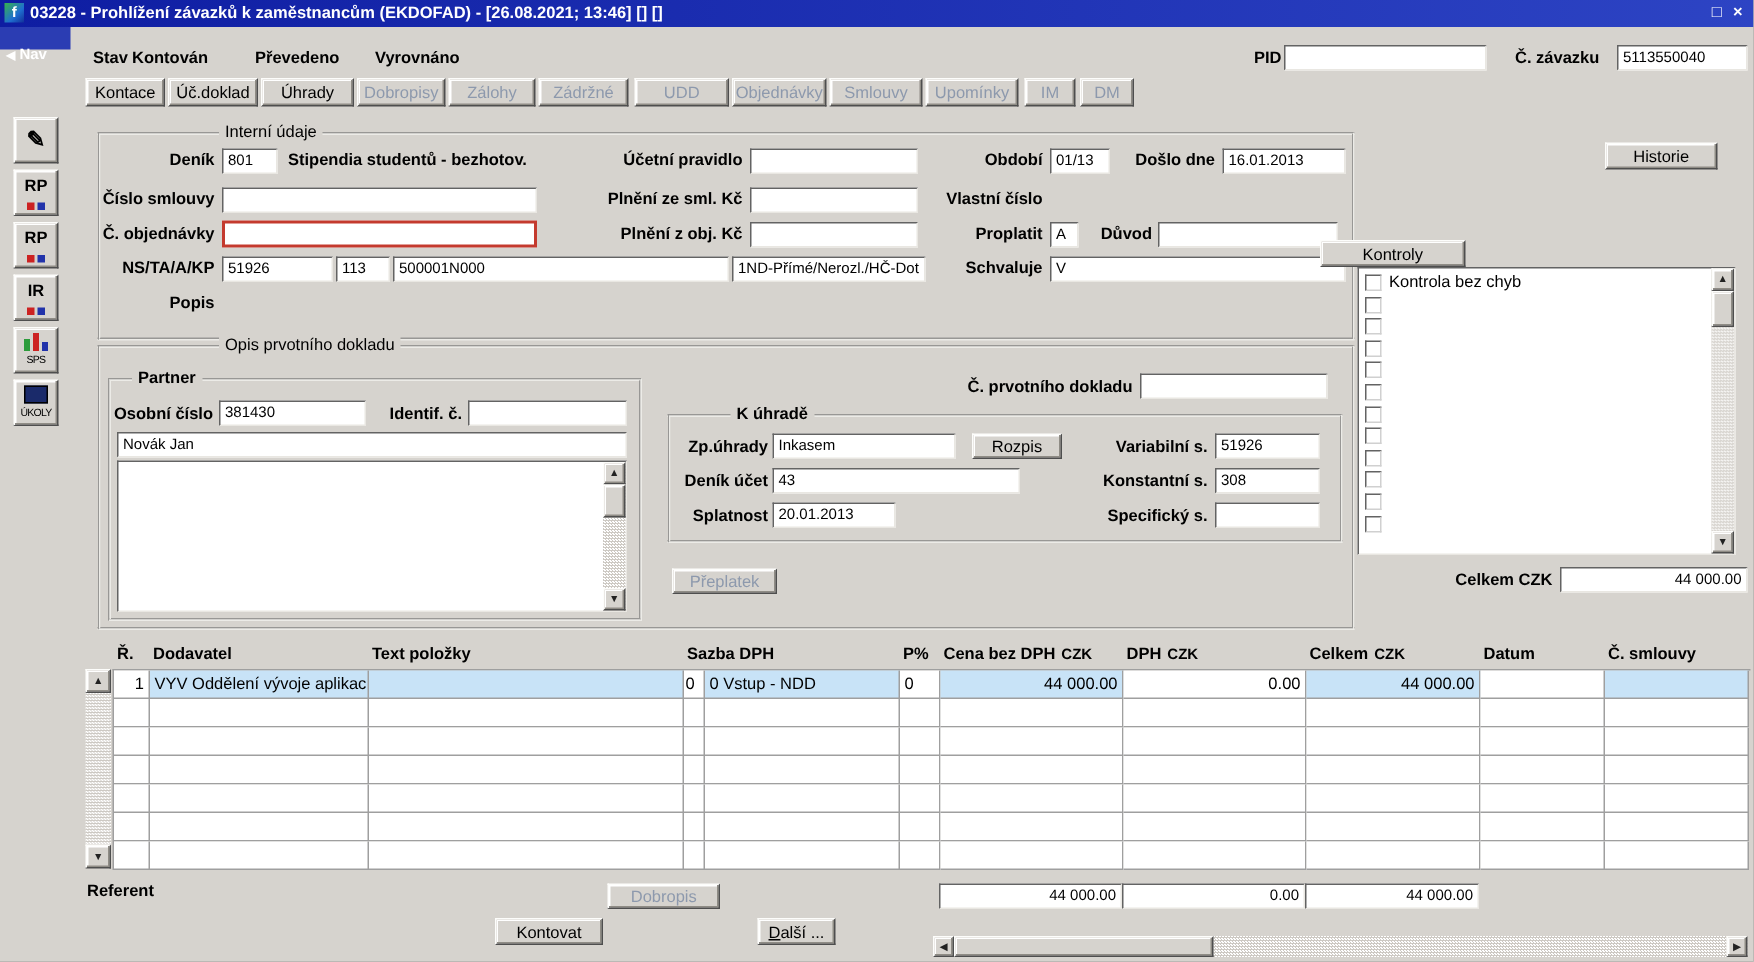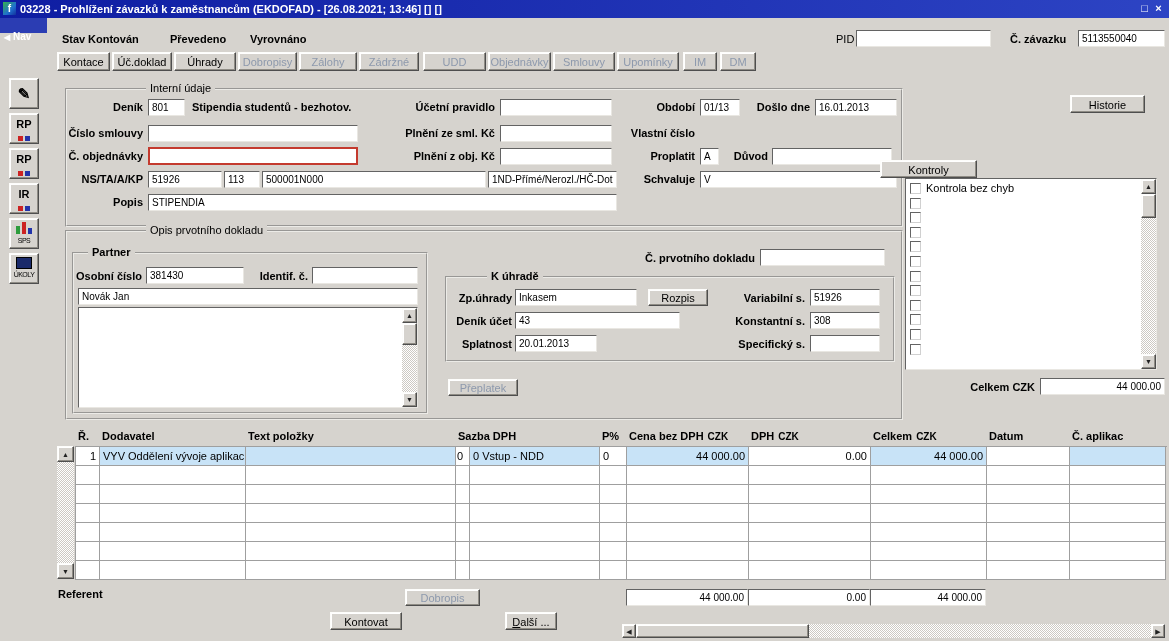--- a/index.html
+++ b/index.html
@@ -87,21 +87,21 @@
   </div>
   <div class="sideicon" style="top:253px">
     <span class="darkblock"></span>
     <span class="tiny">ÚKOLY</span>
   </div>
 
   <span class="lbl" style="left:62px;top:33px">Stav</span>
   <span class="lbl" style="left:88px;top:33px">Kontován</span>
   <span class="lbl" style="left:170px;top:33px">Převedeno</span>
   <span class="lbl" style="left:250px;top:33px">Vyrovnáno</span>
-  <span class="lbl" style="left:836px;top:33px;font-weight:normal">PID</span>
+  <span class="lbl" style="left:836px;top:33px;font-weight:bold">PID</span>
   <div class="field" style="left:856px;top:30px;width:135px"></div>
   <span class="lbl" style="left:1010px;top:33px">Č. závazku</span>
   <div class="field" style="left:1078px;top:30px;width:87px">5113550040</div>
 
   <div class="btn" style="left:57px;top:52px;width:53px;height:19px">Kontace</div>
   <div class="btn" style="left:112px;top:52px;width:60px;height:19px">Úč.doklad</div>
   <div class="btn" style="left:174px;top:52px;width:62px;height:19px">Úhrady</div>
   <div class="btn dis" style="left:238px;top:52px;width:59px;height:19px">Dobropisy</div>
   <div class="btn dis" style="left:299px;top:52px;width:58px;height:19px">Zálohy</div>
   <div class="btn dis" style="left:359px;top:52px;width:60px;height:19px">Zádržné</div>
@@ -143,21 +143,20 @@
 
   <span class="lbl ra" style="left:65px;top:173px;width:78px">NS/TA/A/KP</span>
   <div class="field" style="left:148px;top:171px;width:74px">51926</div>
   <div class="field" style="left:224px;top:171px;width:36px">113</div>
   <div class="field" style="left:262px;top:171px;width:224px">500001N000</div>
   <div class="field" style="left:488px;top:171px;width:129px">1ND-Přímé/Nerozl./HČ-Dot</div>
   <span class="lbl ra" style="left:635px;top:173px;width:60px">Schvaluje</span>
   <div class="field" style="left:700px;top:171px;width:197px">V</div>
 
   <span class="lbl ra" style="left:95px;top:196px;width:48px">Popis</span>
-  <div class="field" style="left:148px;top:194px;width:469px">STIPENDIA</div>
 
   <div class="group" style="left:65px;top:230px;width:838px;height:190px"></div>
   <span class="legend" style="left:146px;top:224px">Opis prvotního dokladu</span>
 
   <span class="lbl ra" style="left:635px;top:252px;width:120px">Č. prvotního dokladu</span>
   <div class="field" style="left:760px;top:249px;width:125px"></div>
 
   <div class="group" style="left:72px;top:252px;width:356px;height:162px"></div>
   <span class="legend b" style="left:88px;top:246px">Partner</span>
   <span class="lbl ra" style="left:76px;top:270px;width:66px">Osobní číslo</span>
@@ -245,21 +244,21 @@
   <div id="table-header">
     <div class="hcell" style="width:24px">Ř.</div>
     <div class="hcell" style="width:146px">Dodavatel</div>
     <div class="hcell" style="width:210px">Text položky</div>
     <div class="hcell" style="width:144px">Sazba DPH</div>
     <div class="hcell" style="width:27px">P%</div>
     <div class="hcell ra" style="width:122px"><span>Cena bez DPH</span><span class="unit">CZK</span></div>
     <div class="hcell ra" style="width:122px"><span>DPH</span><span class="unit">CZK</span></div>
     <div class="hcell ra" style="width:116px"><span>Celkem</span><span class="unit">CZK</span></div>
     <div class="hcell" style="width:83px">Datum</div>
-    <div class="hcell" style="width:96px">Č. aplikac</div>
+    <div class="hcell" style="width:96px">Č. smlouvy</div>
   </div>
 
   <div class="gutter">
     <div class="sbtn" style="left:0;top:0;width:17px;height:16px;line-height:15px">▲</div>
     <div class="dither" style="position:absolute;left:0;top:16px;width:17px;height:101px"></div>
     <div class="sbtn" style="left:0;top:117px;width:17px;height:16px;line-height:15px">▼</div>
   </div>
 
   <div id="table-rows">
     <div class="trow">

